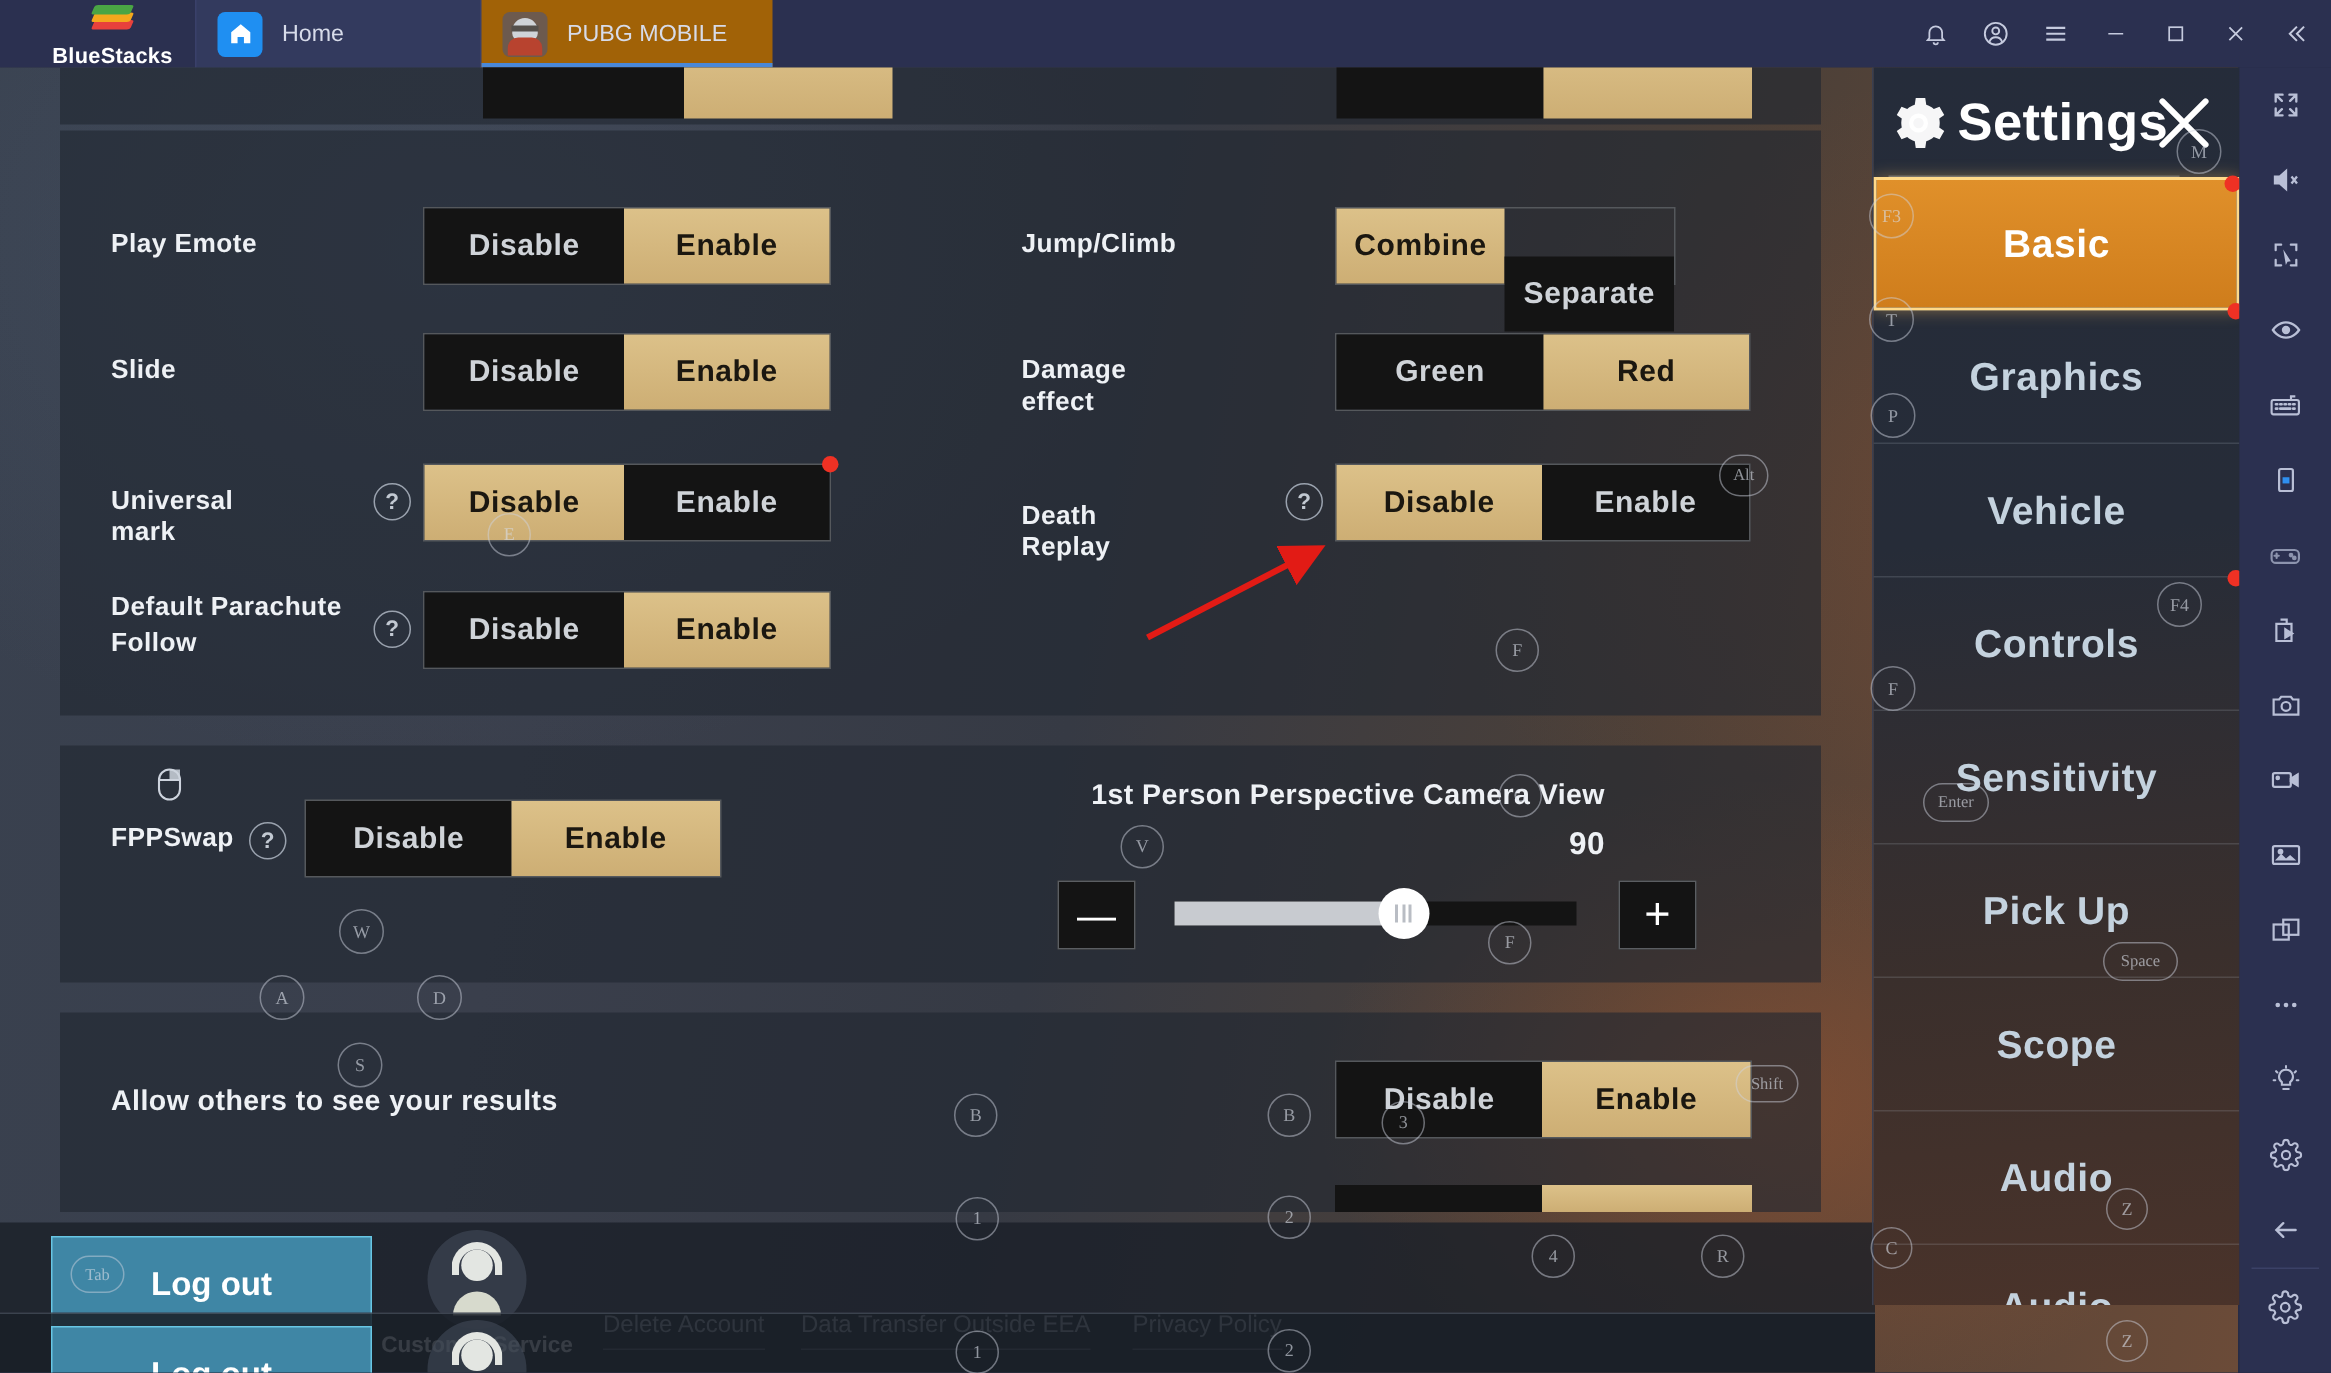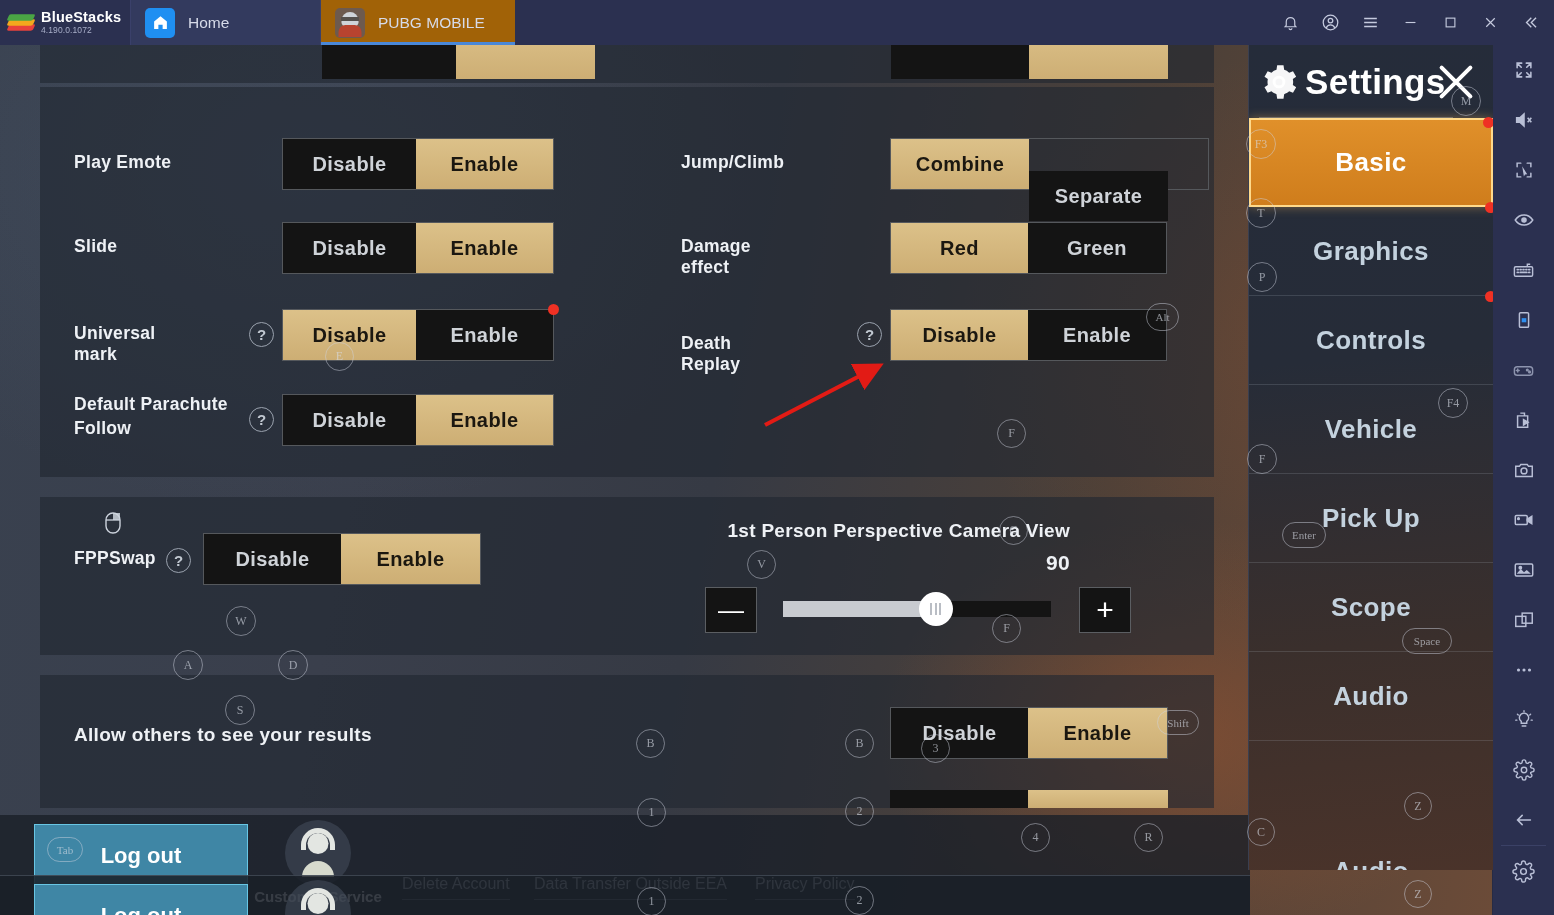--- a/index.html
+++ b/index.html
@@ -2,21 +2,21 @@
 <html><head>
 <meta charset="utf-8">
 <style>
   * { box-sizing: border-box; margin:0; padding:0; }
   html,body { width:1554px; height:915px; overflow:hidden; background:#262b45;
               font-family:"Liberation Sans", sans-serif; }
 
   
   #titlebar{position:absolute;left:0;top:0;width:1554px;height:45px;background:#2b3050;
             display:flex;align-items:stretch;}
-  .bs-brand{width:130px;display:flex;align-items:center;gap:7px;padding-left:8px;}
+  .bs-brand{width:130px;display:flex;align-items:center;gap:7px;padding-left:20px;flex-direction:column;}
   .bs-logo{width:26px;height:24px;position:relative;flex:none;}
   .bs-logo i{position:absolute;left:0;width:26px;height:9px;border-radius:2px;
              transform:skewX(-24deg) scaleY(.72);}
   .bs-logo i:nth-child(1){top:12px;background:#e8413c;}
   .bs-logo i:nth-child(2){top:7px;background:#f4a81d;}
   .bs-logo i:nth-child(3){top:2px;background:#4aa544;}
   .bs-brandtext{line-height:1.05;}
   .bs-name{font-size:14.5px;font-weight:bold;color:#fff;letter-spacing:.2px;}
   .bs-ver{font-size:8.5px;color:#a9afc9;letter-spacing:.1px;}
 
@@ -246,31 +246,31 @@
     <div class="rowlabel" style="position:absolute;left:0;top:31px;width:165px;line-height:1.35;">Default Parachute Follow</div>
     <div class="qmark" style="position:absolute;left:175px;top:45px;">?</div>
     <div class="toggle" style="position:absolute;left:208px;top:32px;width:272px;">
       <div class="opt off" style="width:134px;">Disable</div>
       <div class="opt on" style="width:138px;">Enable</div>
     </div>
   </div>
 
   <div style="position:absolute;left:681px;top:61px;">
     <div class="rowlabel" style="position:absolute;left:0;top:46px;">Jump/Climb</div>
-    <div class="toggle" style="position:absolute;left:209px;top:32px;width:319px;">
+    <div class="toggle" style="position:absolute;left:209px;top:32px;width:227px;">
       <div class="opt on" style="width:138px;">Combine</div>
       <div class="opt off" style="width:139px;margin-top:32px;">Separate</div>
     </div>
   </div>
 
   <div style="position:absolute;left:681px;top:145px;">
     <div class="rowlabel" style="position:absolute;left:0;top:46px;">Damage effect</div>
     <div class="toggle" style="position:absolute;left:209px;top:32px;width:277px;">
+      <div class="opt off" style="width:139px;">Green</div>
       <div class="opt on" style="width:138px;">Red</div>
-      <div class="opt off" style="width:139px;">Green</div>
     </div>
   </div>
 
   <div style="position:absolute;left:681px;top:232px;">
     <div class="rowlabel" style="position:absolute;left:0;top:46px;margin-top:10px;">Death Replay</div>
     <div class="qmark" style="position:absolute;left:176px;top:45px;">?</div>
     <div class="toggle" style="position:absolute;left:209px;top:32px;width:277px;">
       <div class="opt on" style="width:138px;">Disable</div>
       <div class="opt off" style="width:139px;">Enable</div>
     </div>
@@ -372,25 +372,28 @@
   <div id="smenu">
       <div class="sitem sel">
         <span>Basic</span>
         <div class="reddot" style="right: -3px; top: -3px;"></div>
       </div>
       <div class="sitem">
         <span>Graphics</span>
         <div class="reddot" style="right: -3px; top: -5px;"></div>
       </div>
       <div class="sitem">
+        <span>Vehicle</span>
+      </div>
+      <div class="sitem">
         <span>Controls</span>
         <div class="reddot" style="right: -3px; top: -5px;"></div>
       </div>
       <div class="sitem">
-        <span>Vehicle</span>
+        <span>Sensitivity</span>
       </div>
       <div class="sitem">
         <span>Pick Up</span>
       </div>
       <div class="sitem">
         <span>Scope</span>
       </div>
       <div class="sitem">
         <span>Audio</span>
       </div>

